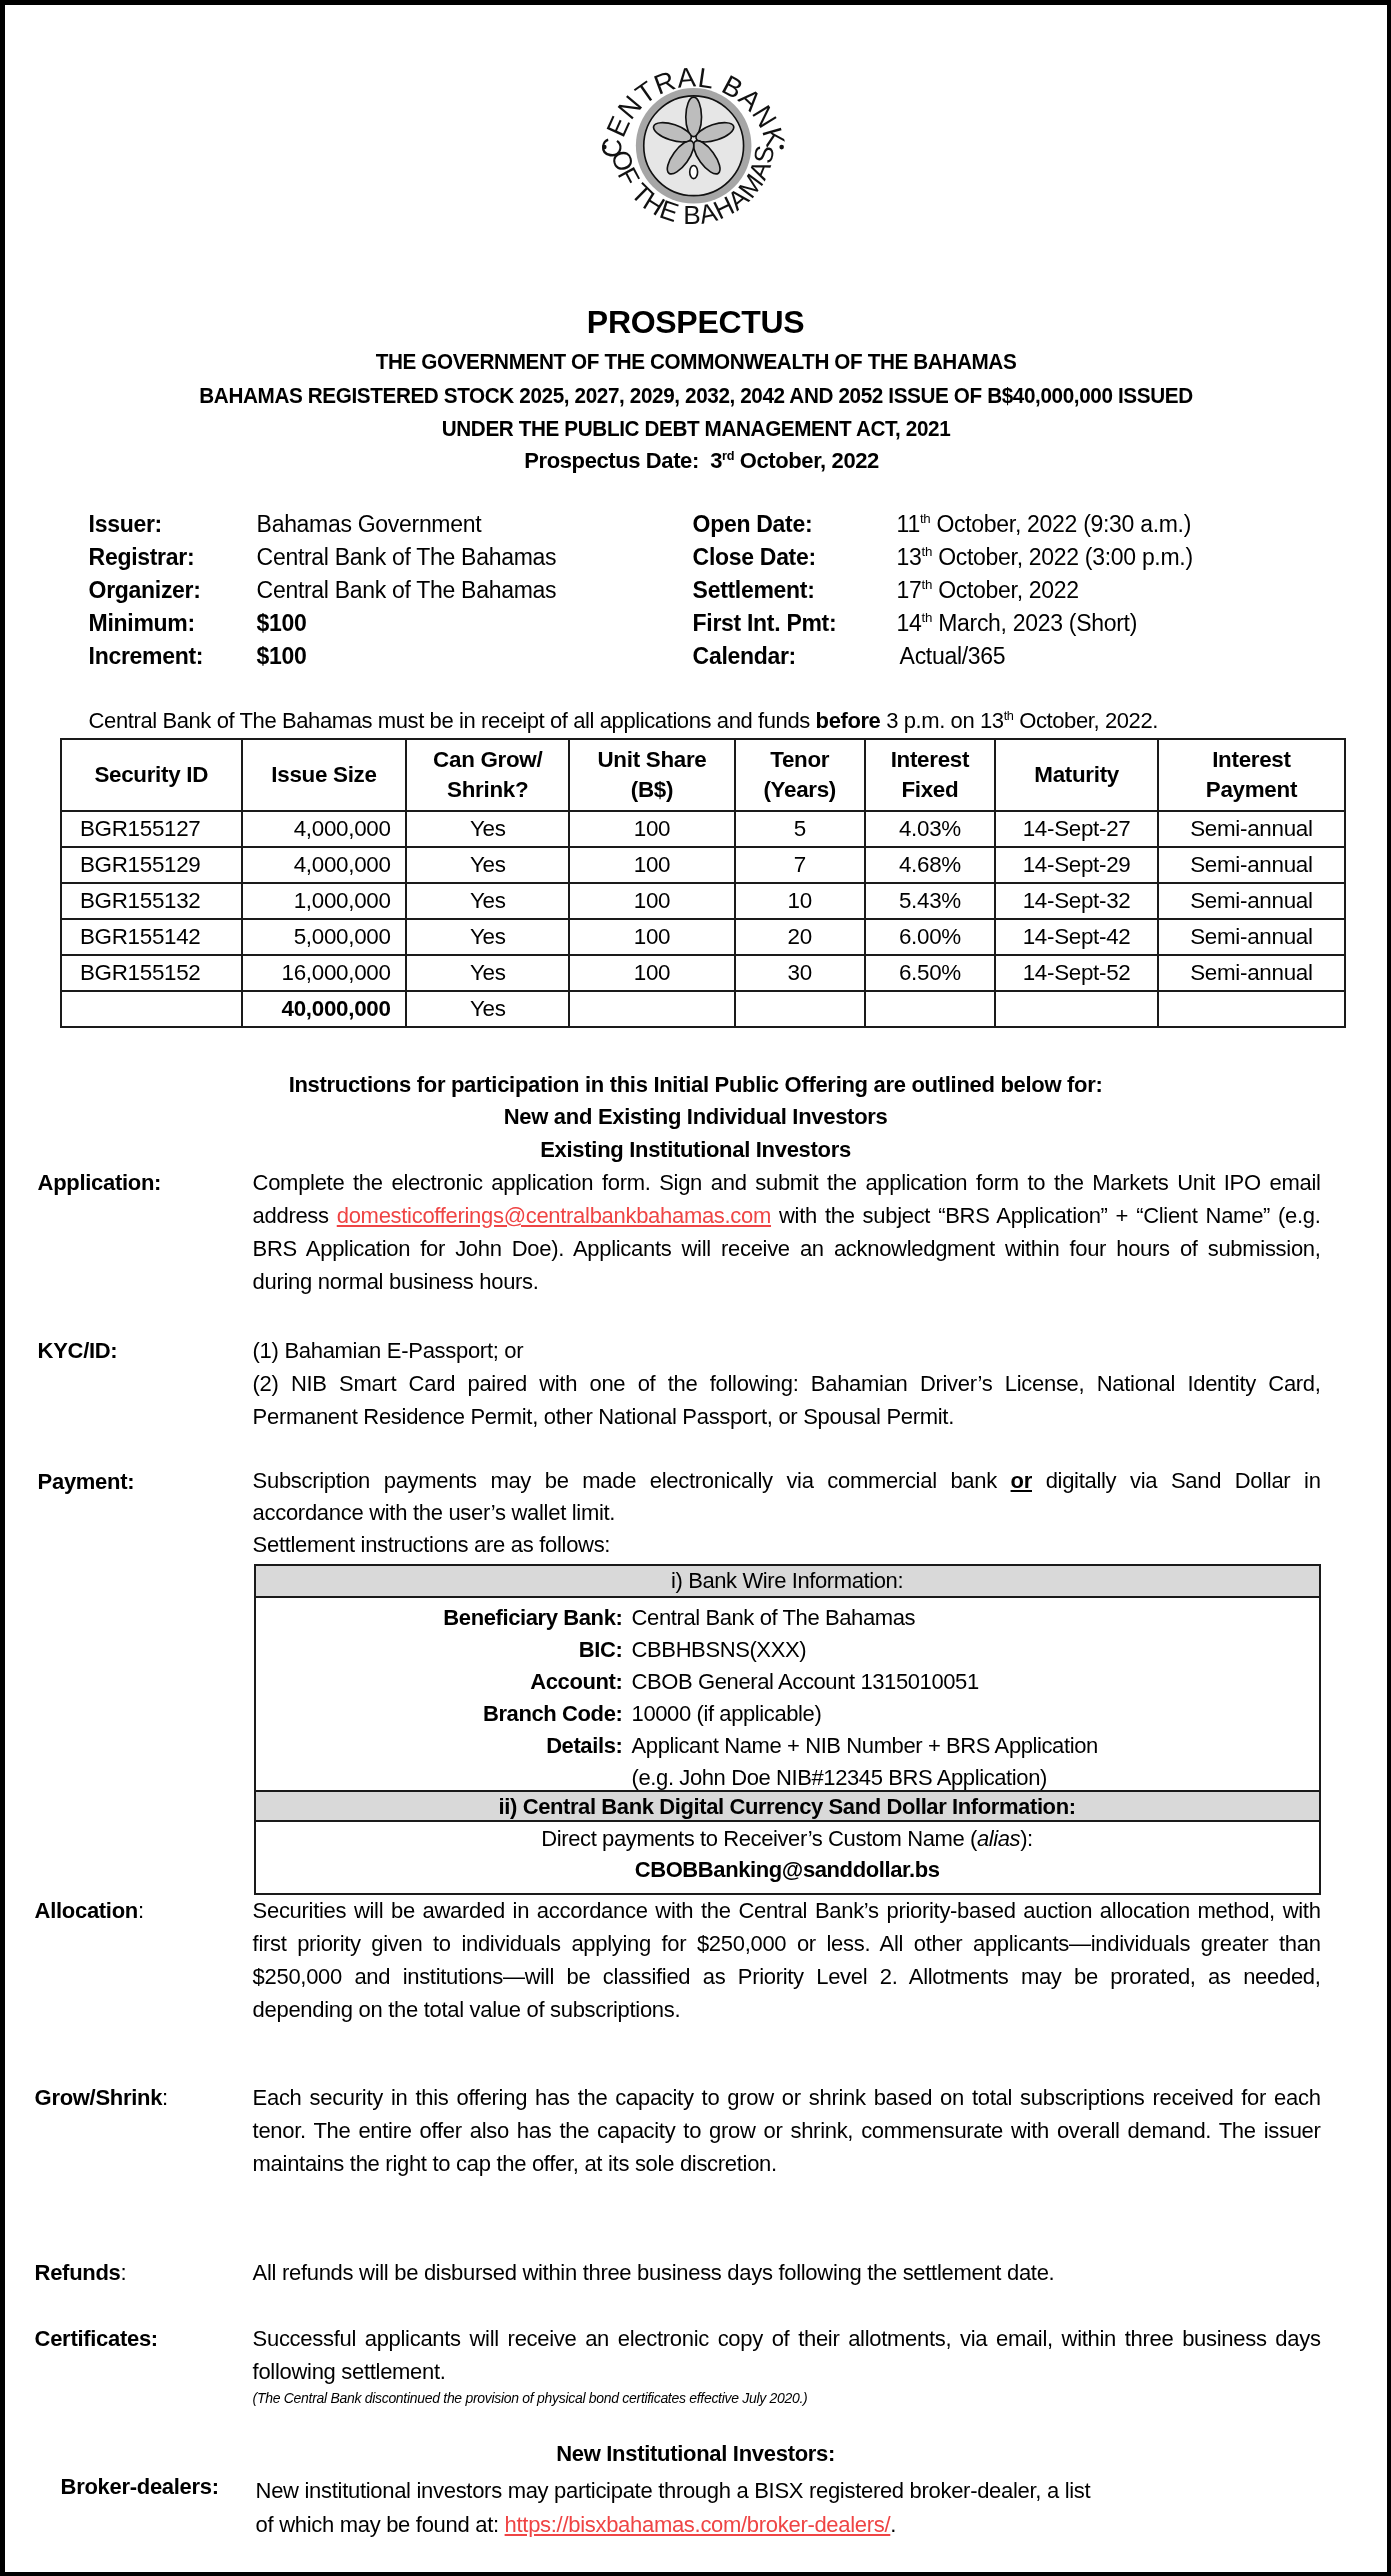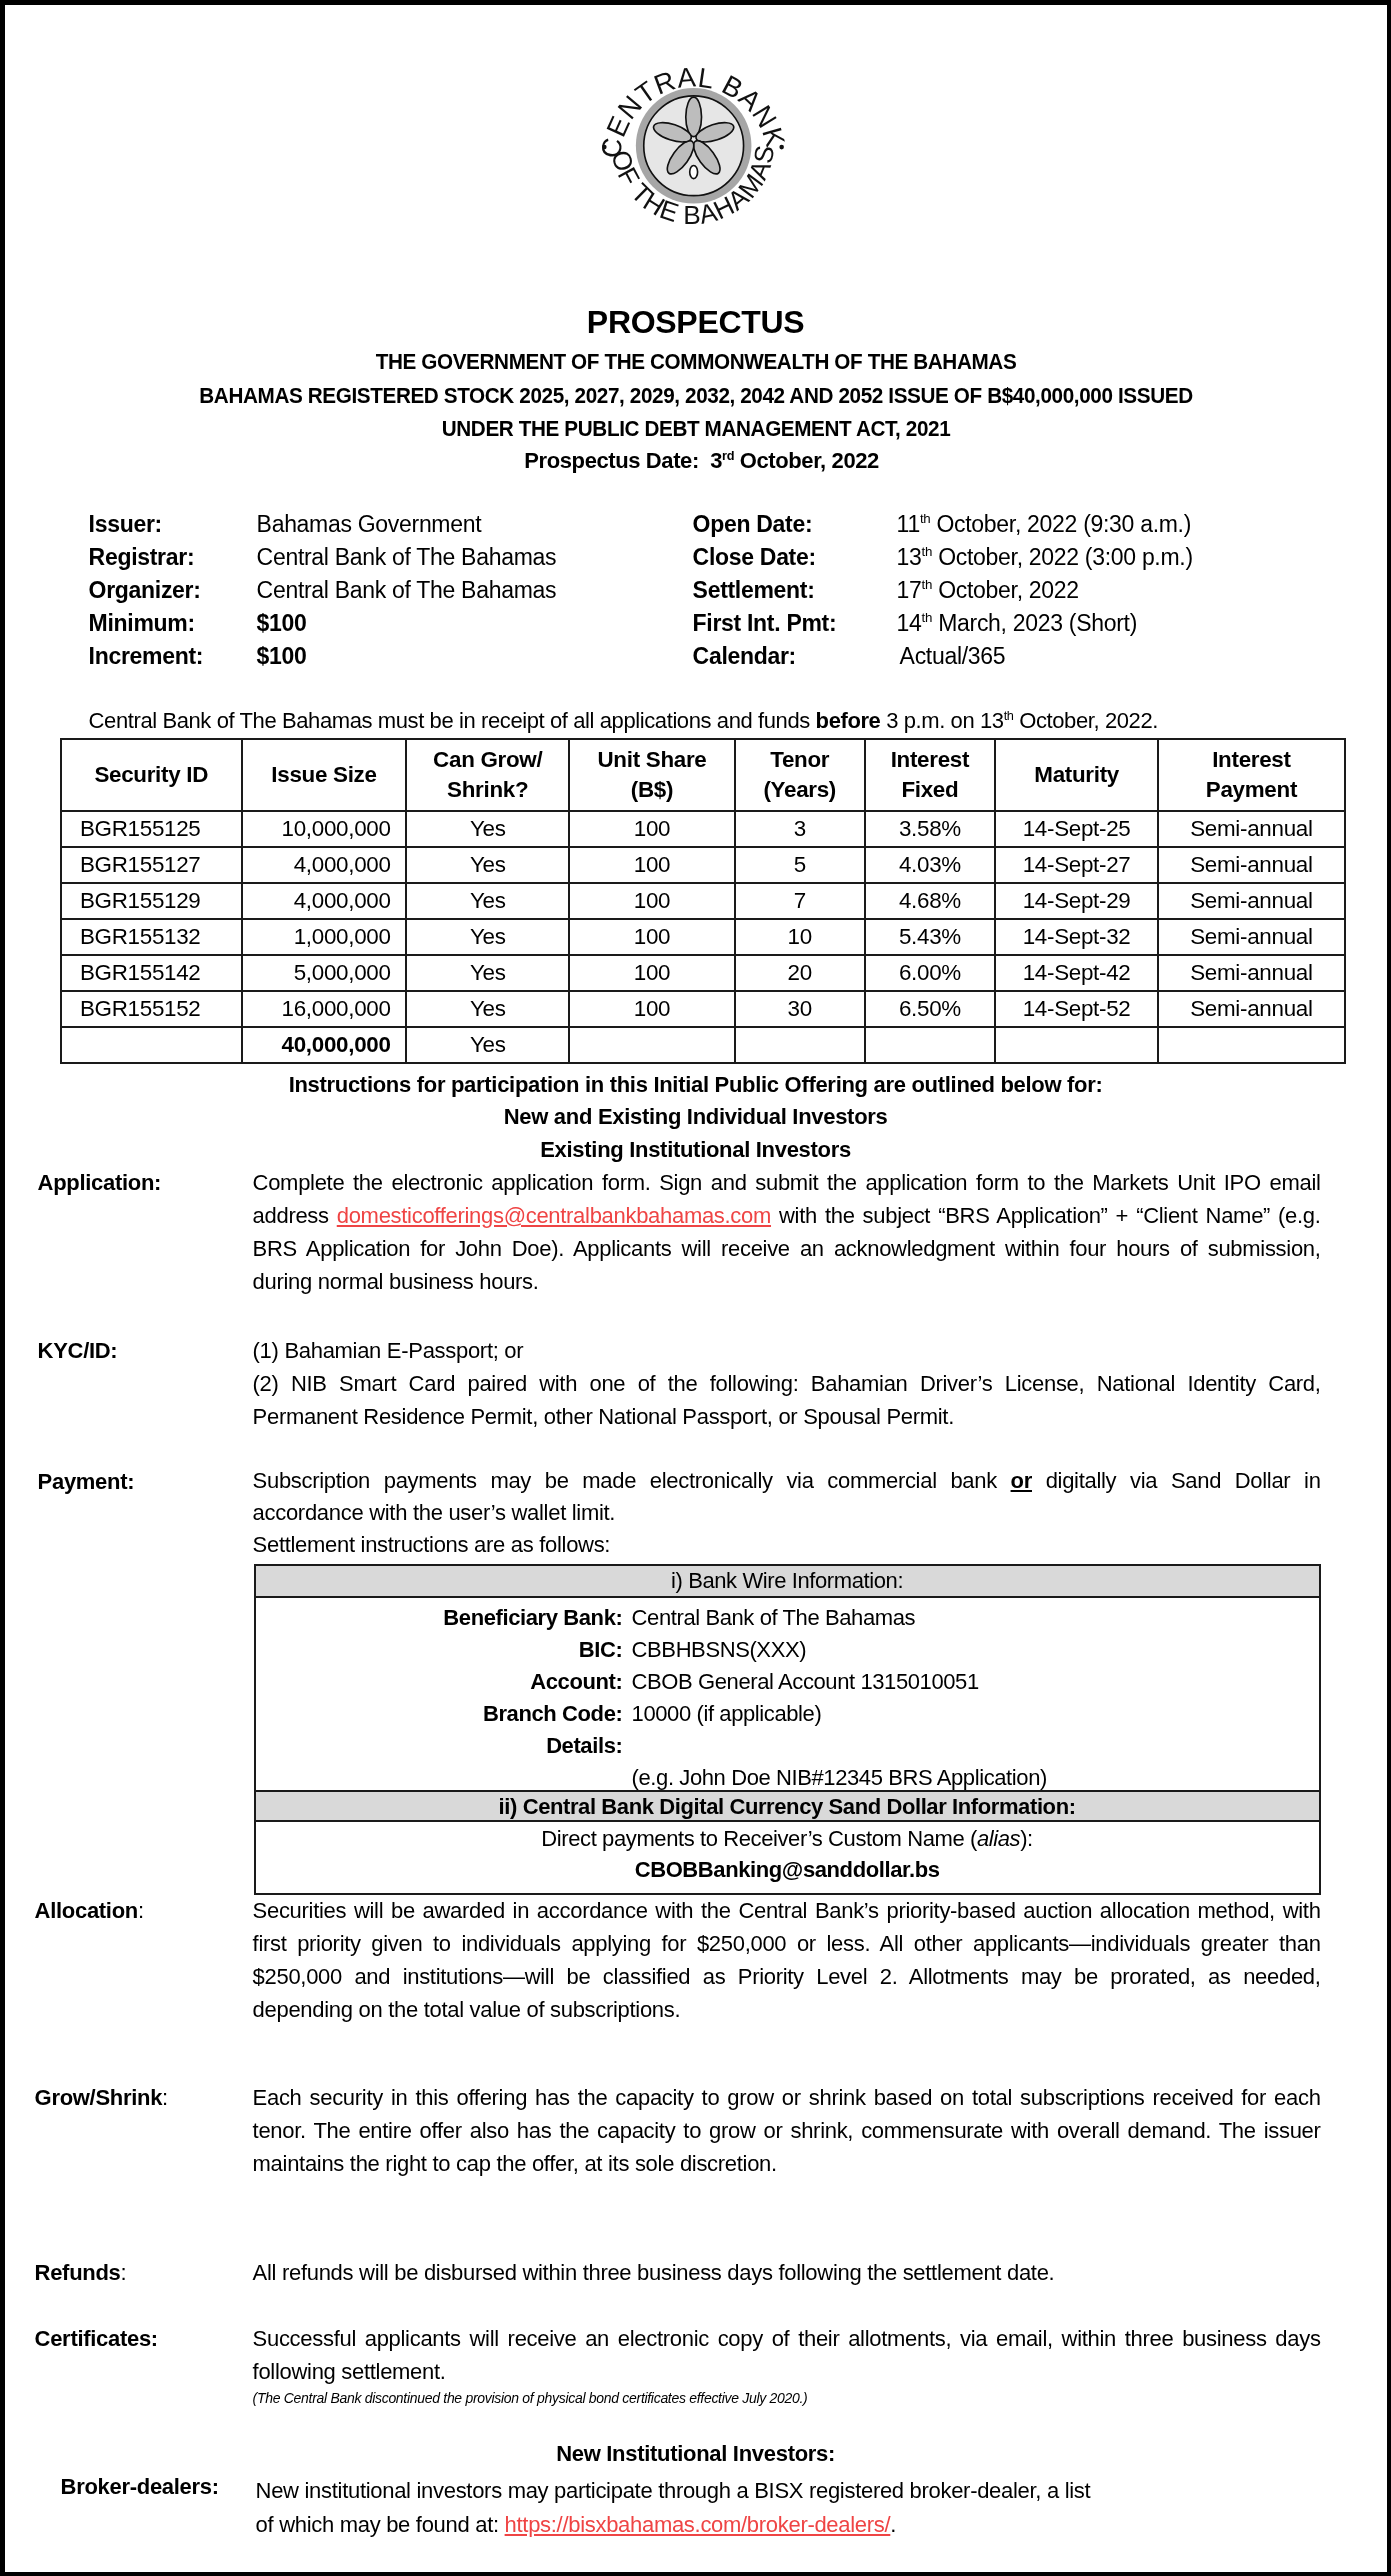--- a/index.html
+++ b/index.html
@@ -139,30 +139,20 @@
         <th><span>Can Grow/</span><br><span>Shrink?</span></th>
         <th><span>Unit Share</span><br><span>(B$)</span></th>
         <th><span>Tenor</span><br><span>(Years)</span></th>
         <th><span>Interest</span><br><span>Fixed</span></th>
         <th><span>Maturity</span></th>
         <th><span>Interest</span><br><span>Payment</span></th>
       </tr>
     </thead>
     <tbody>
       <tr>
-        <td class="left">BGR155125</td>
-          <td class="num">10,000,000</td>
-          <td>Yes</td>
-          <td>100</td>
-          <td>3</td>
-          <td>3.58%</td>
-          <td>14-Sept-25</td>
-          <td>Semi-annual</td>
-      </tr>
-      <tr>
         <td class="left">BGR155127</td>
           <td class="num">4,000,000</td>
           <td>Yes</td>
           <td>100</td>
           <td>5</td>
           <td>4.03%</td>
           <td>14-Sept-27</td>
           <td>Semi-annual</td>
       </tr>
       <tr>
@@ -253,20 +243,21 @@
       <div class="wrow">
           <span class="wk">Account:</span>
           <span class="wv">CBOB General Account 1315010051</span>
         </div>
       <div class="wrow">
           <span class="wk">Branch Code:</span>
           <span class="wv">10000 (if applicable)</span>
         </div>
       <div class="wrow">
           <span class="wk">Details:</span>
+          <span class="wv">Applicant Name + NIB Number + BRS Application</span>
         </div>
       <div class="wrow">
           <span class="wk"></span>
           <span class="wv">(e.g. John Doe NIB#12345 BRS Application)</span>
         </div>
     </div>
     <div class="bar top2 b">ii) Central Bank Digital Currency Sand Dollar Information:</div>
     <div class="sd">
       <div><span>Direct payments to Receiver’s Custom Name (</span><i>alias</i><span>):</span></div>
       <div class="b">CBOBBanking@sanddollar.bs</div>

